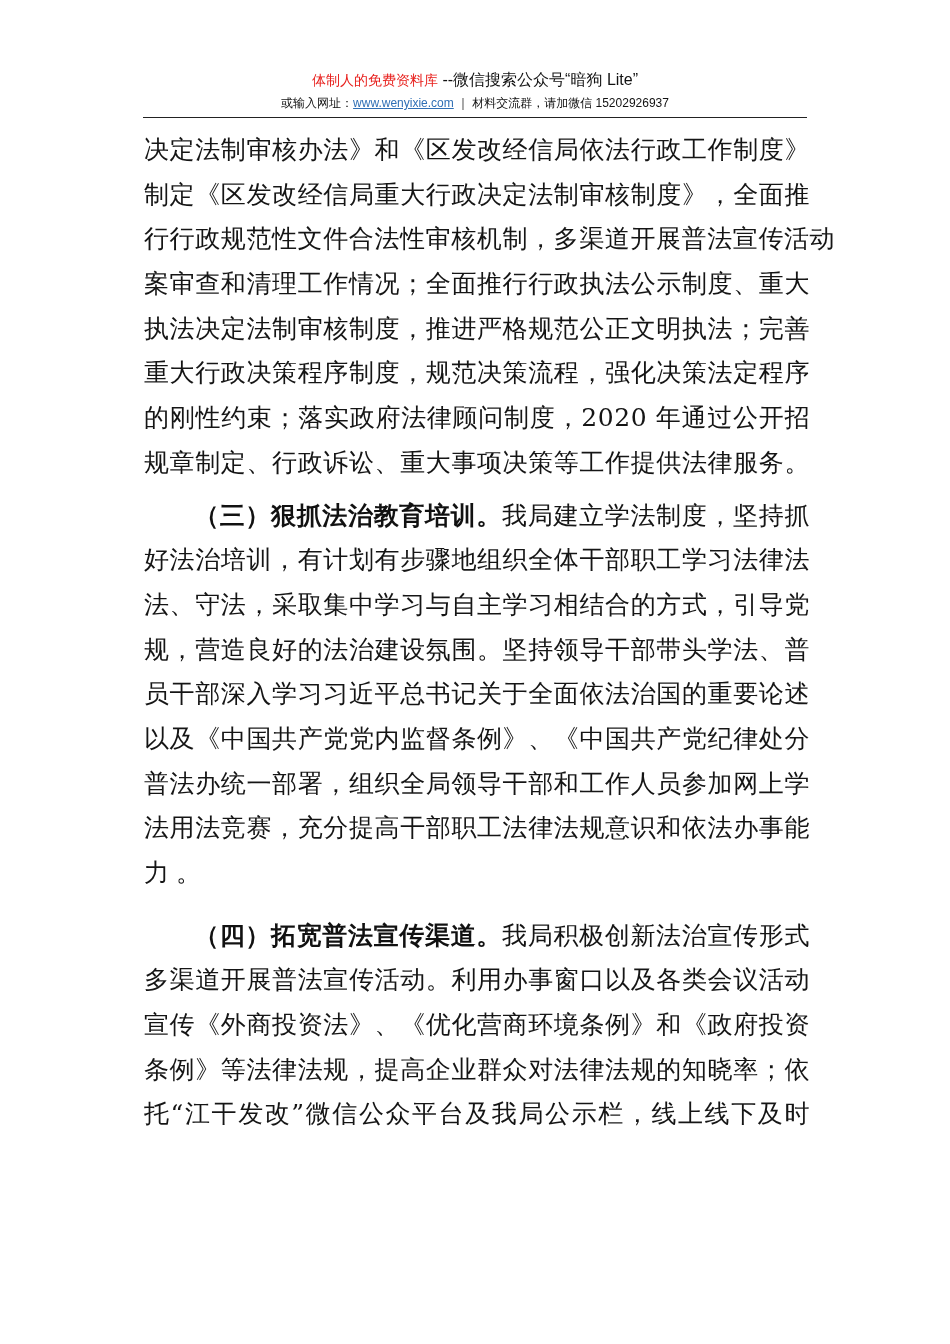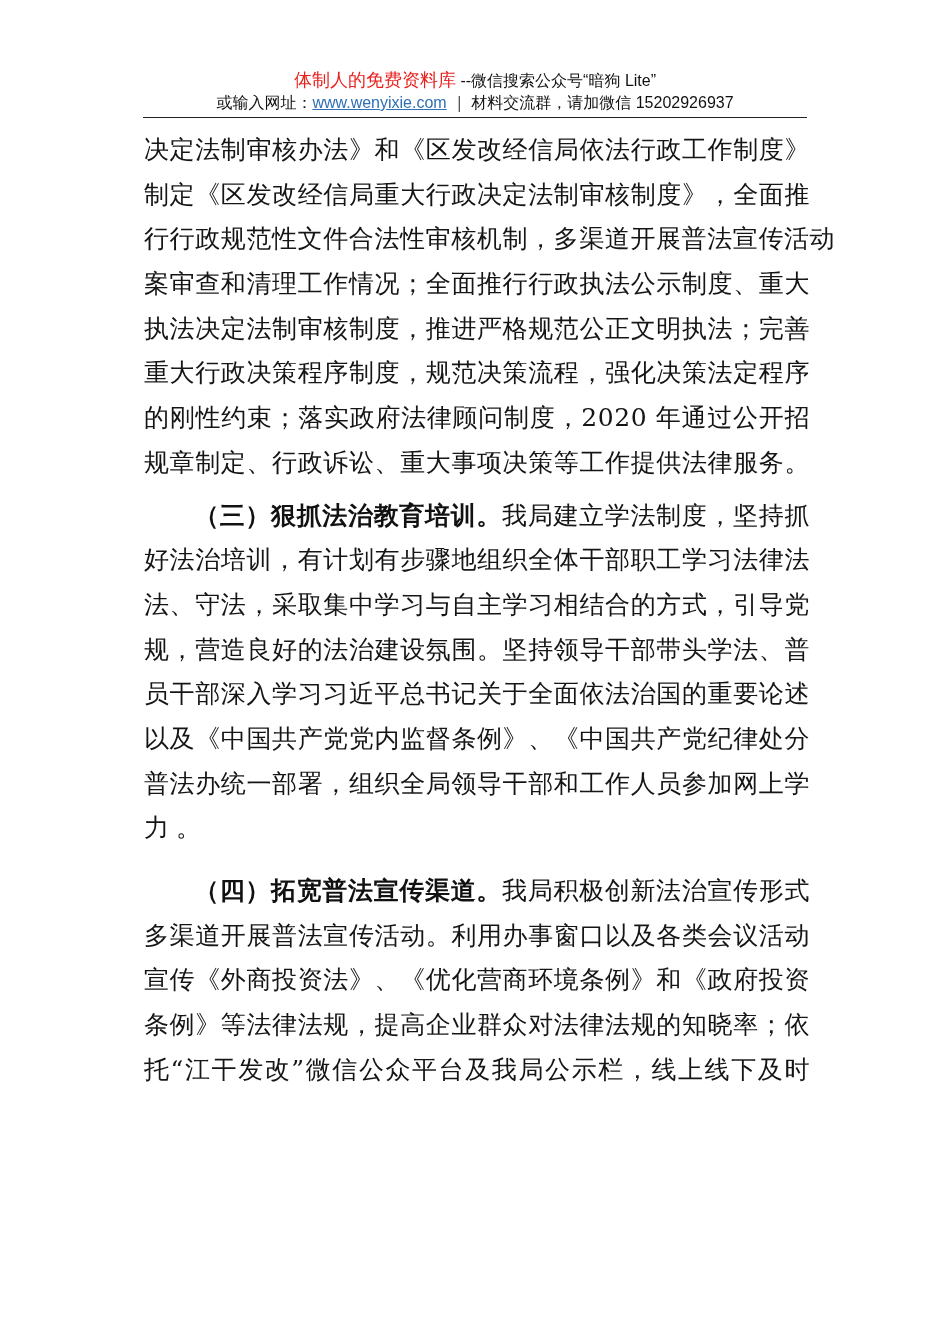--- a/index.html
+++ b/index.html
@@ -29,29 +29,29 @@
       text-align: center;
       font-family: "Liberation Sans", "DejaVu Sans", sans-serif;
     }
     .header-line1 {
       font-size: 17px;
       line-height: 24px;
       height: 24px;
       white-space: nowrap;
     }
     .header-line2 {
-      font-size: 16px;
+      font-size: 12px;
       line-height: 22px;
       height: 22px;
       white-space: nowrap;
       color: #111111;
     }
     .brand {
       color: #e8211e;
-      font-size: 18px;
+      font-size: 14px;
     }
     .tagline {
       color: #111111;
       font-size: 16px;
       margin-top: 32px;
     }
     .site-link {
       color: #2f6fb5;
       text-decoration: underline;
     }
@@ -125,20 +125,21 @@
     </div>
 
     <div>
       <div class="line indent"><span class="heading-inline">（三）狠抓法治教育培训。</span><span>我局建立学法制度，坚持抓</span></div>
       <div class="line">好法治培训，有计划有步骤地组织全体干部职工学习法律法</div>
       <div class="line">法、守法，采取集中学习与自主学习相结合的方式，引导党</div>
       <div class="line">规，营造良好的法治建设氛围。坚持领导干部带头学法、普</div>
       <div class="line">员干部深入学习习近平总书记关于全面依法治国的重要论述</div>
       <div class="line">以及《中国共产党党内监督条例》、《中国共产党纪律处分</div>
       <div class="line">普法办统一部署，组织全局领导干部和工作人员参加网上学</div>
+      <div class="line">法用法竞赛，充分提高干部职工法律法规意识和依法办事能</div>
       <div class="line last">力。</div>
     </div>
 
     <div class="para-gap"></div>
 
     <div>
       <div class="line indent"><span class="heading-inline">（四）拓宽普法宣传渠道。</span><span>我局积极创新法治宣传形式</span></div>
       <div class="line">多渠道开展普法宣传活动。利用办事窗口以及各类会议活动</div>
       <div class="line">宣传《外商投资法》、《优化营商环境条例》和《政府投资</div>
       <div class="line">条例》等法律法规，提高企业群众对法律法规的知晓率；依</div>

